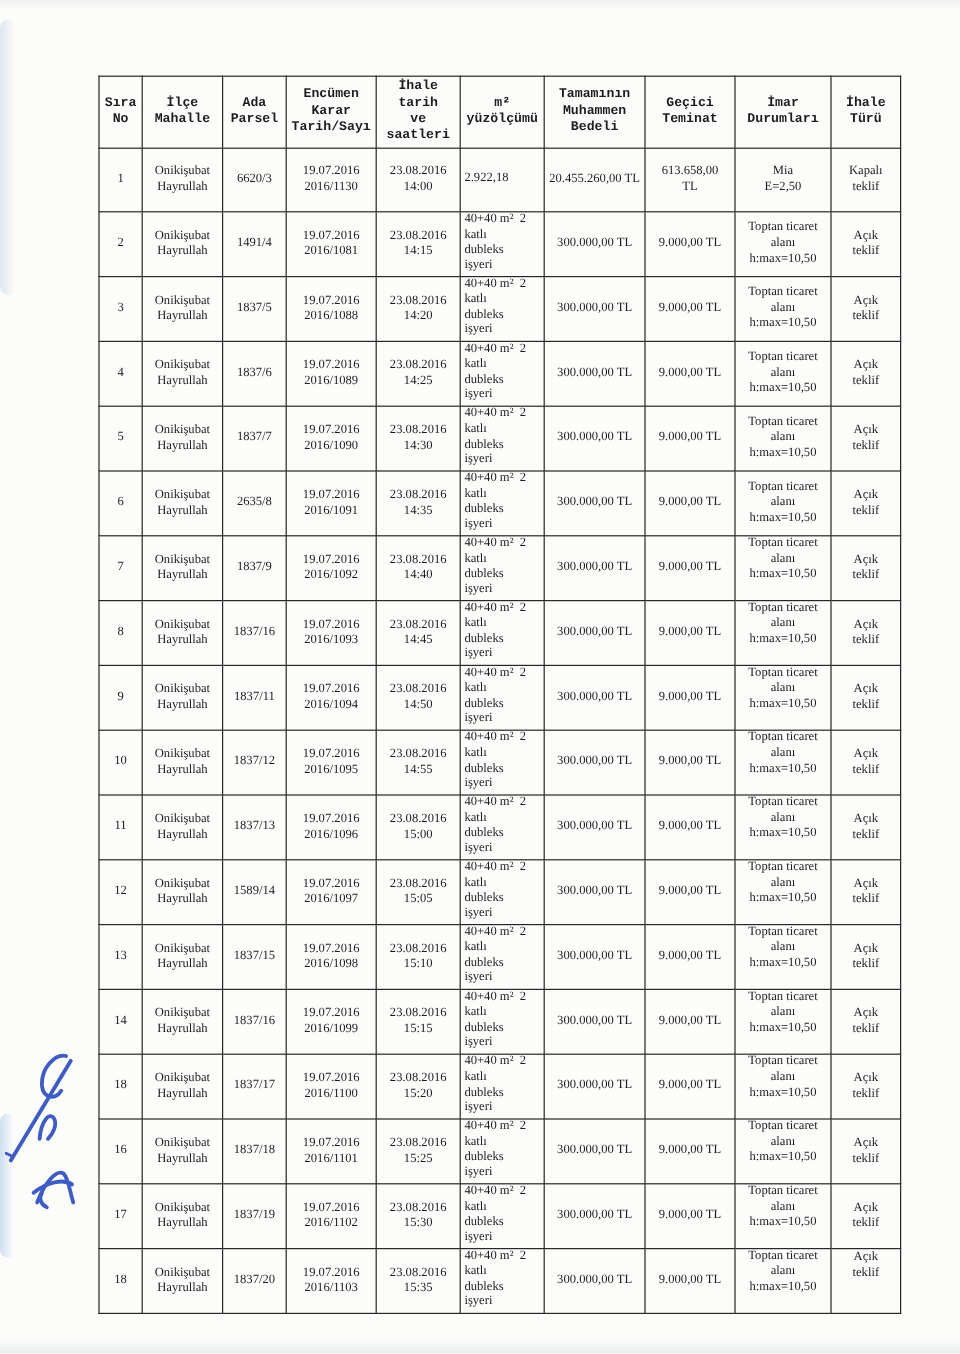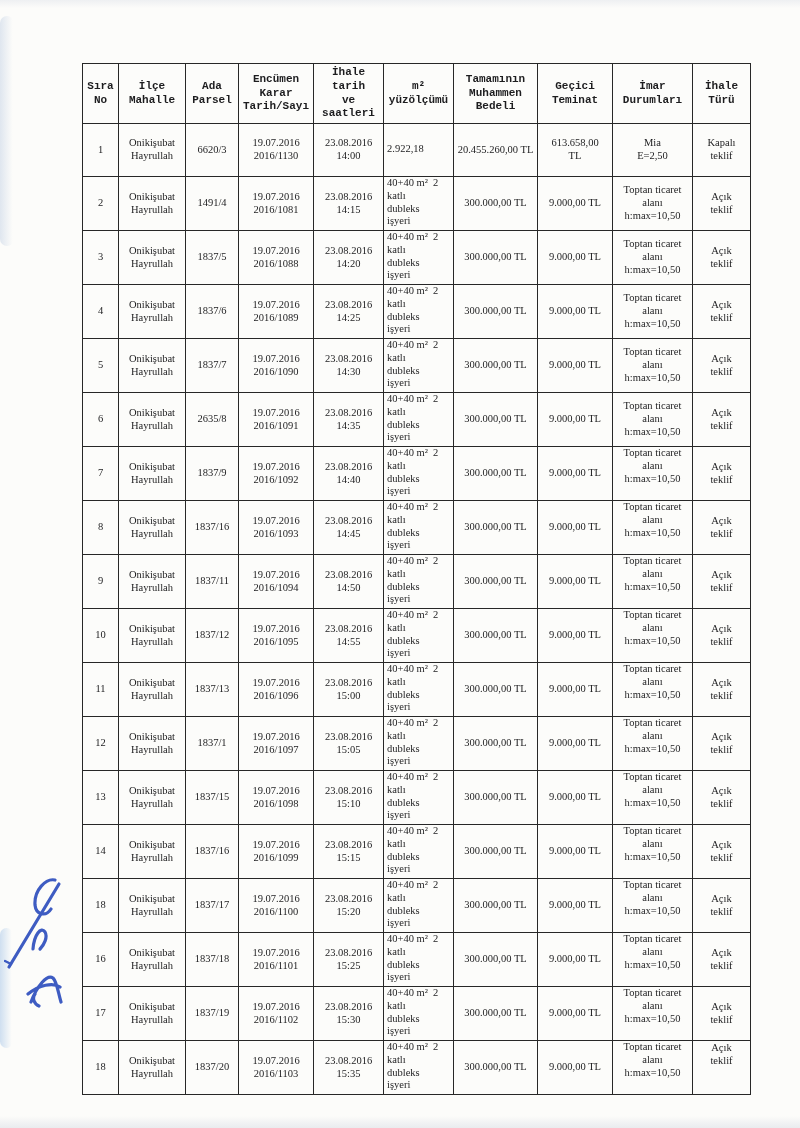--- a/index.html
+++ b/index.html
@@ -322,21 +322,21 @@
           <td class="col-imar">Toptan ticaret
 alanı
 h:max=10,50</td>
           <td class="col-tur">Açık
 teklif</td>
         </tr>
         <tr class="imar-top">
           <td class="col-sira_no">12</td>
           <td class="col-ilce_mahalle">Onikişubat
 Hayrullah</td>
-          <td class="col-ada_parsel">1837/1</td>
+          <td class="col-ada_parsel">1589/14</td>
           <td class="col-encumen">19.07.2016
 2016/1097</td>
           <td class="col-ihale_tarih">23.08.2016
 15:05</td>
           <td class="col-yuzolcumu">40+40 m²  2
 katlı
 dubleks
 işyeri</td>
           <td class="col-muhammen">300.000,00 TL</td>
           <td class="col-teminat">9.000,00 TL</td>

